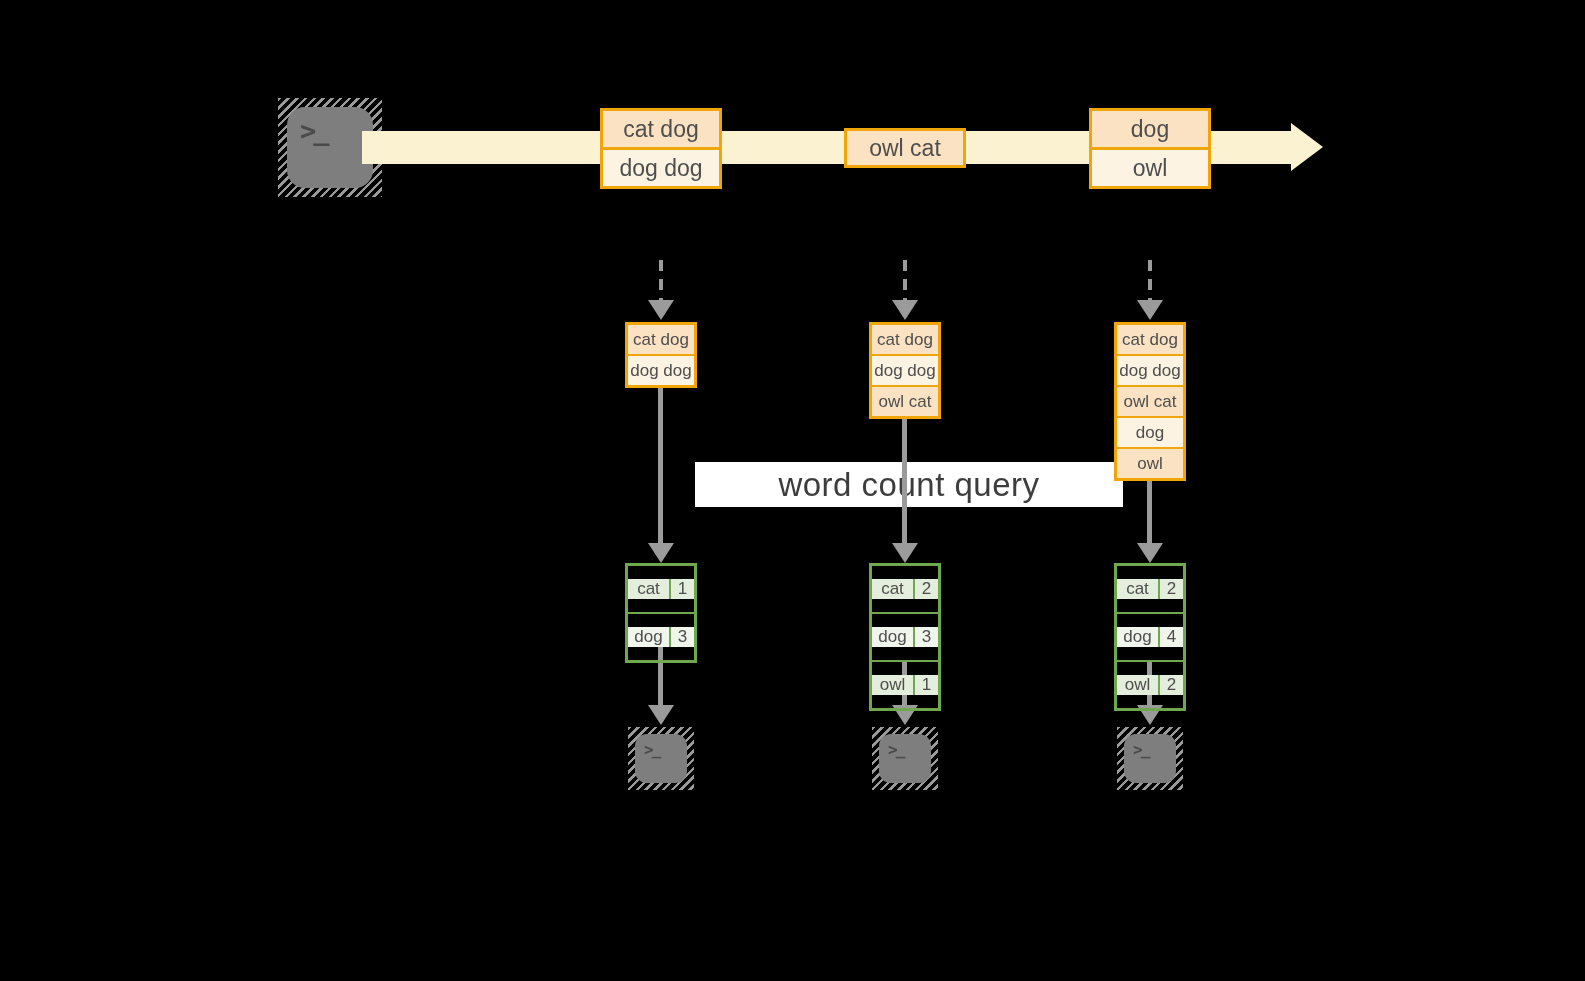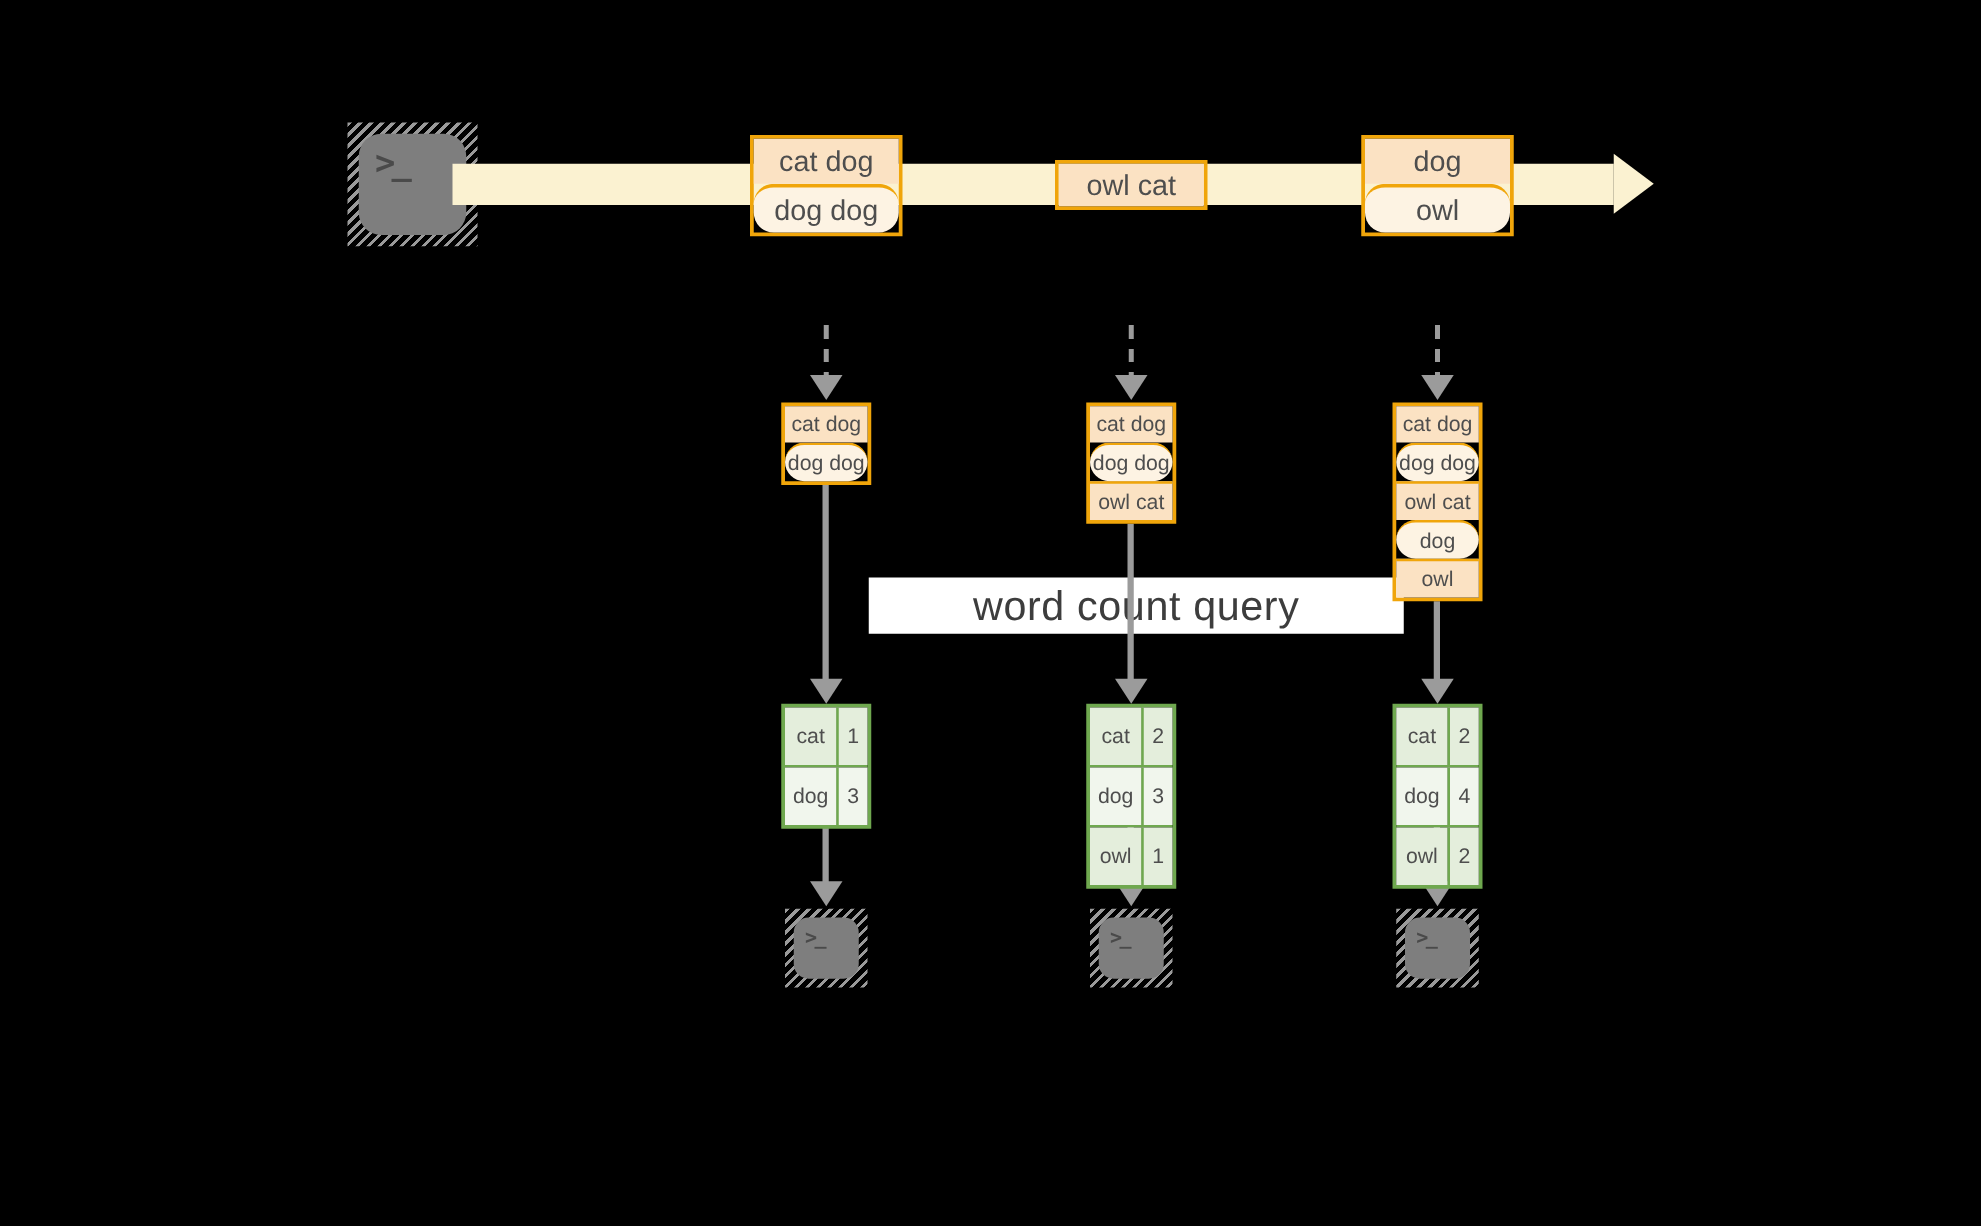--- a/index.html
+++ b/index.html
@@ -48,27 +48,27 @@
   
   .stack{
     border:3px solid var(--event_border,#f0a50a);box-sizing:border-box;width:72px;z-index:3;
   }
   .stack .cell{
     height:29px;display:flex;align-items:center;justify-content:center;font-size:17px;
   }
   .stack .cell + .cell{border-top:2px solid var(--event_border,#f0a50a);}
 
   .fill-d{background:var(--event_fill_dark,#fbe2c3);}
-  .fill-l{background:var(--event_fill_light,#fdf3e3);border-radius:16px;}
+  .fill-l{background:var(--event_fill_light,#fdf3e3);}
 
   
   .ctable{
     border:3px solid var(--table_border,#6fa84f);box-sizing:border-box;width:72px;z-index:3;
   }
-  .ctable .row{display:flex;height:46px;}
+  .ctable .row{display:flex;height:46px;align-items:center;}
   .ctable .row + .row{border-top:2px solid var(--table_border,#6fa84f);}
   .ctable .word{
     flex:1;display:flex;align-items:center;justify-content:center;font-size:17px;
   }
   .ctable .num{
     width:23px;border-left:2px solid var(--table_border,#6fa84f);
     display:flex;align-items:center;justify-content:center;font-size:17px;
   }
   .grow-d{background:var(--table_fill_dark,#e4eedc);}
   .grow-l{background:var(--table_fill_light,#f1f6ed);}

